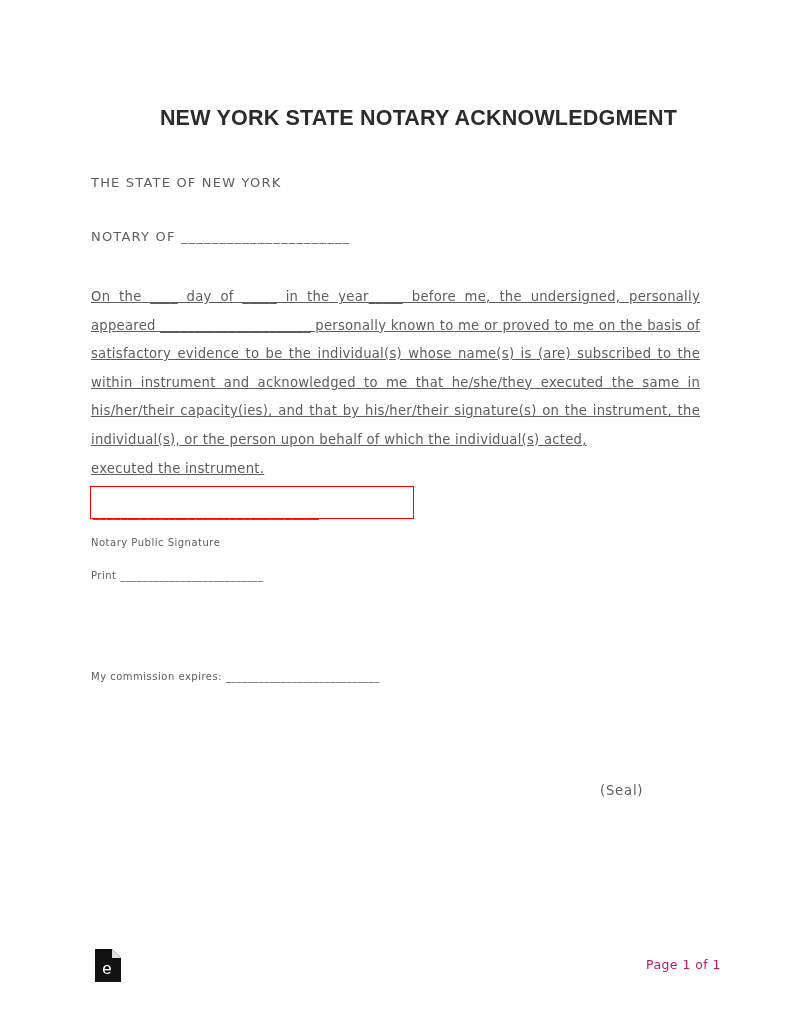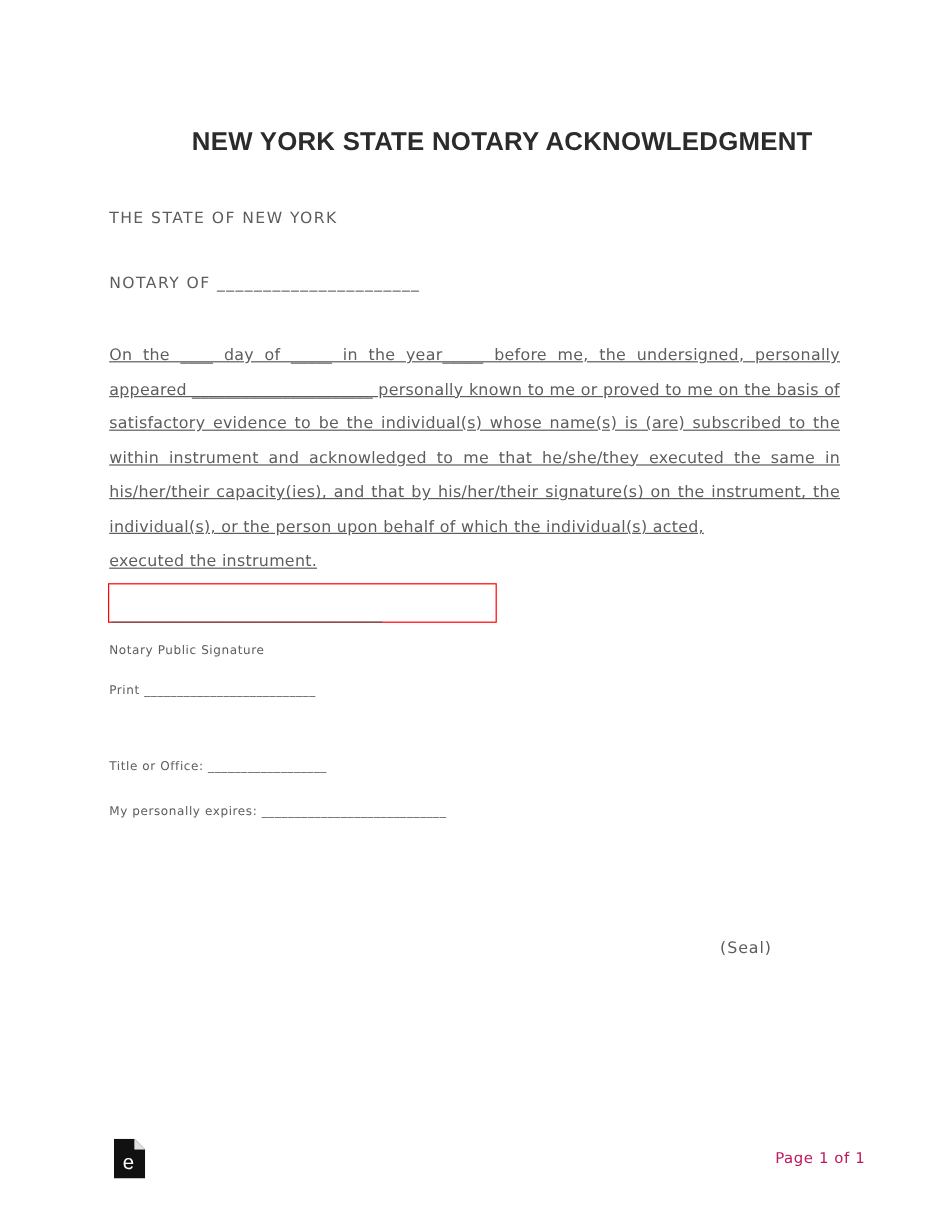--- a/index.html
+++ b/index.html
@@ -169,23 +169,22 @@
   <p class="ack-paragraph"><span>On the ____ day of _____ in the year_____ before me, the undersigned, personally appeared ______________________ personally known to me or proved to me on the basis of satisfactory evidence to be the individual(s) whose name(s) is (are) subscribed to the within instrument and acknowledged to me that he/she/they executed the same in his/her/their capacity(ies), and that by his/her/their signature(s) on the instrument, the individual(s), or the person upon behalf of which the individual(s) acted,</span><span class="lastline">executed the instrument.</span></p>
 
   <div class="sig-field">
     <span class="sig-rule">_________________________________</span>
   </div>
 
   <p class="lbl lbl-notary">Notary Public Signature</p>
 
   <p class="lbl lbl-print">Print __________________________</p>
 
-  <p class="lbl lbl-title">Title or Office: __________________</p>
 
-  <p class="lbl lbl-expires">My personally expires: ____________________________</p>
+  <p class="lbl lbl-expires">My commission expires: ____________________________</p>
 
   <p class="seal-text">(Seal)</p>
 
   <div class="footer-logo">
     <svg width="26" height="33" viewBox="0 0 26 33" xmlns="http://www.w3.org/2000/svg">
       <path d="M0 0 H17 L26 9 V33 H0 Z" fill="#111111"></path>
       <path d="M17 0 L26 9 H17 Z" fill="#ffffff"></path>
       <path d="M17 0 L26 9 H17 Z" fill="#111111" opacity="0.12"></path>
       <text x="12" y="25" font-family="Liberation Sans, sans-serif" font-size="17" font-weight="normal" fill="#ffffff" text-anchor="middle">e</text>
     </svg>

